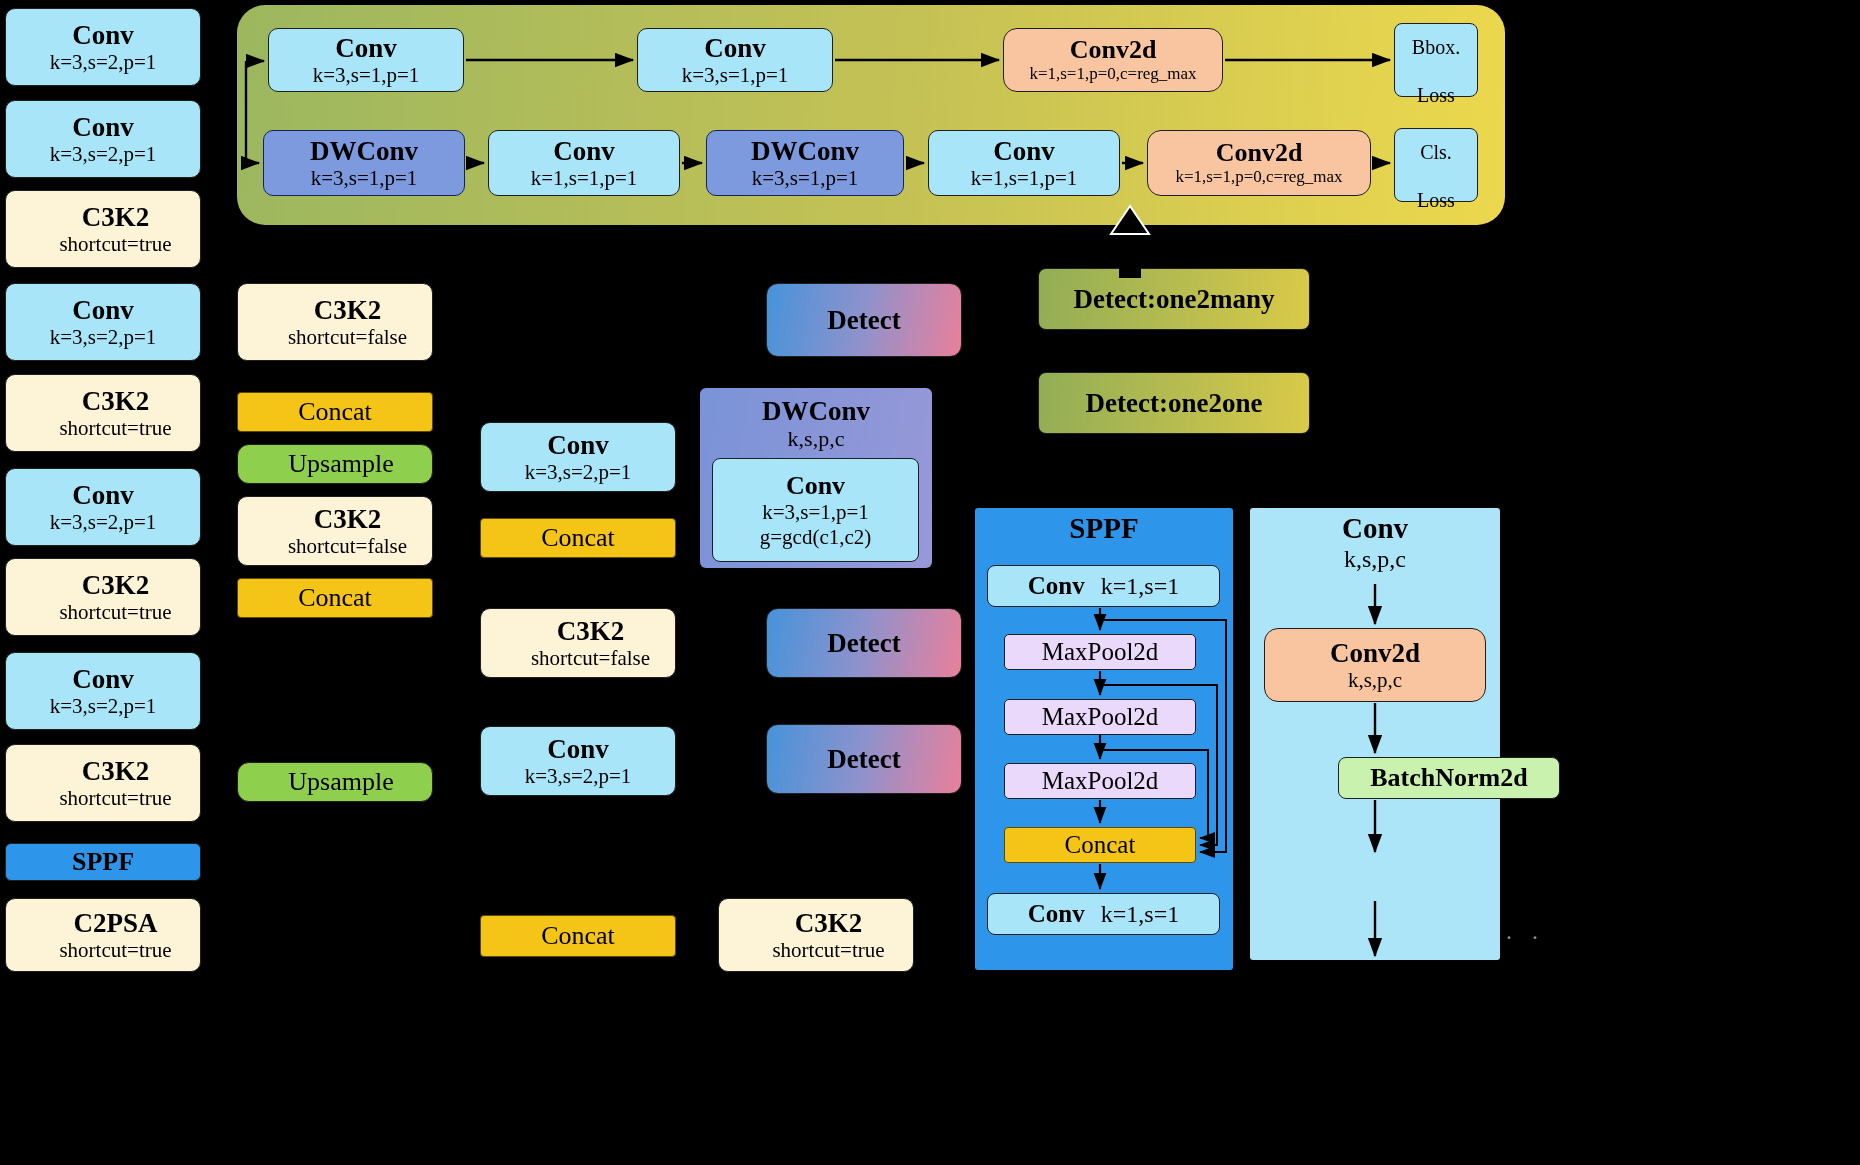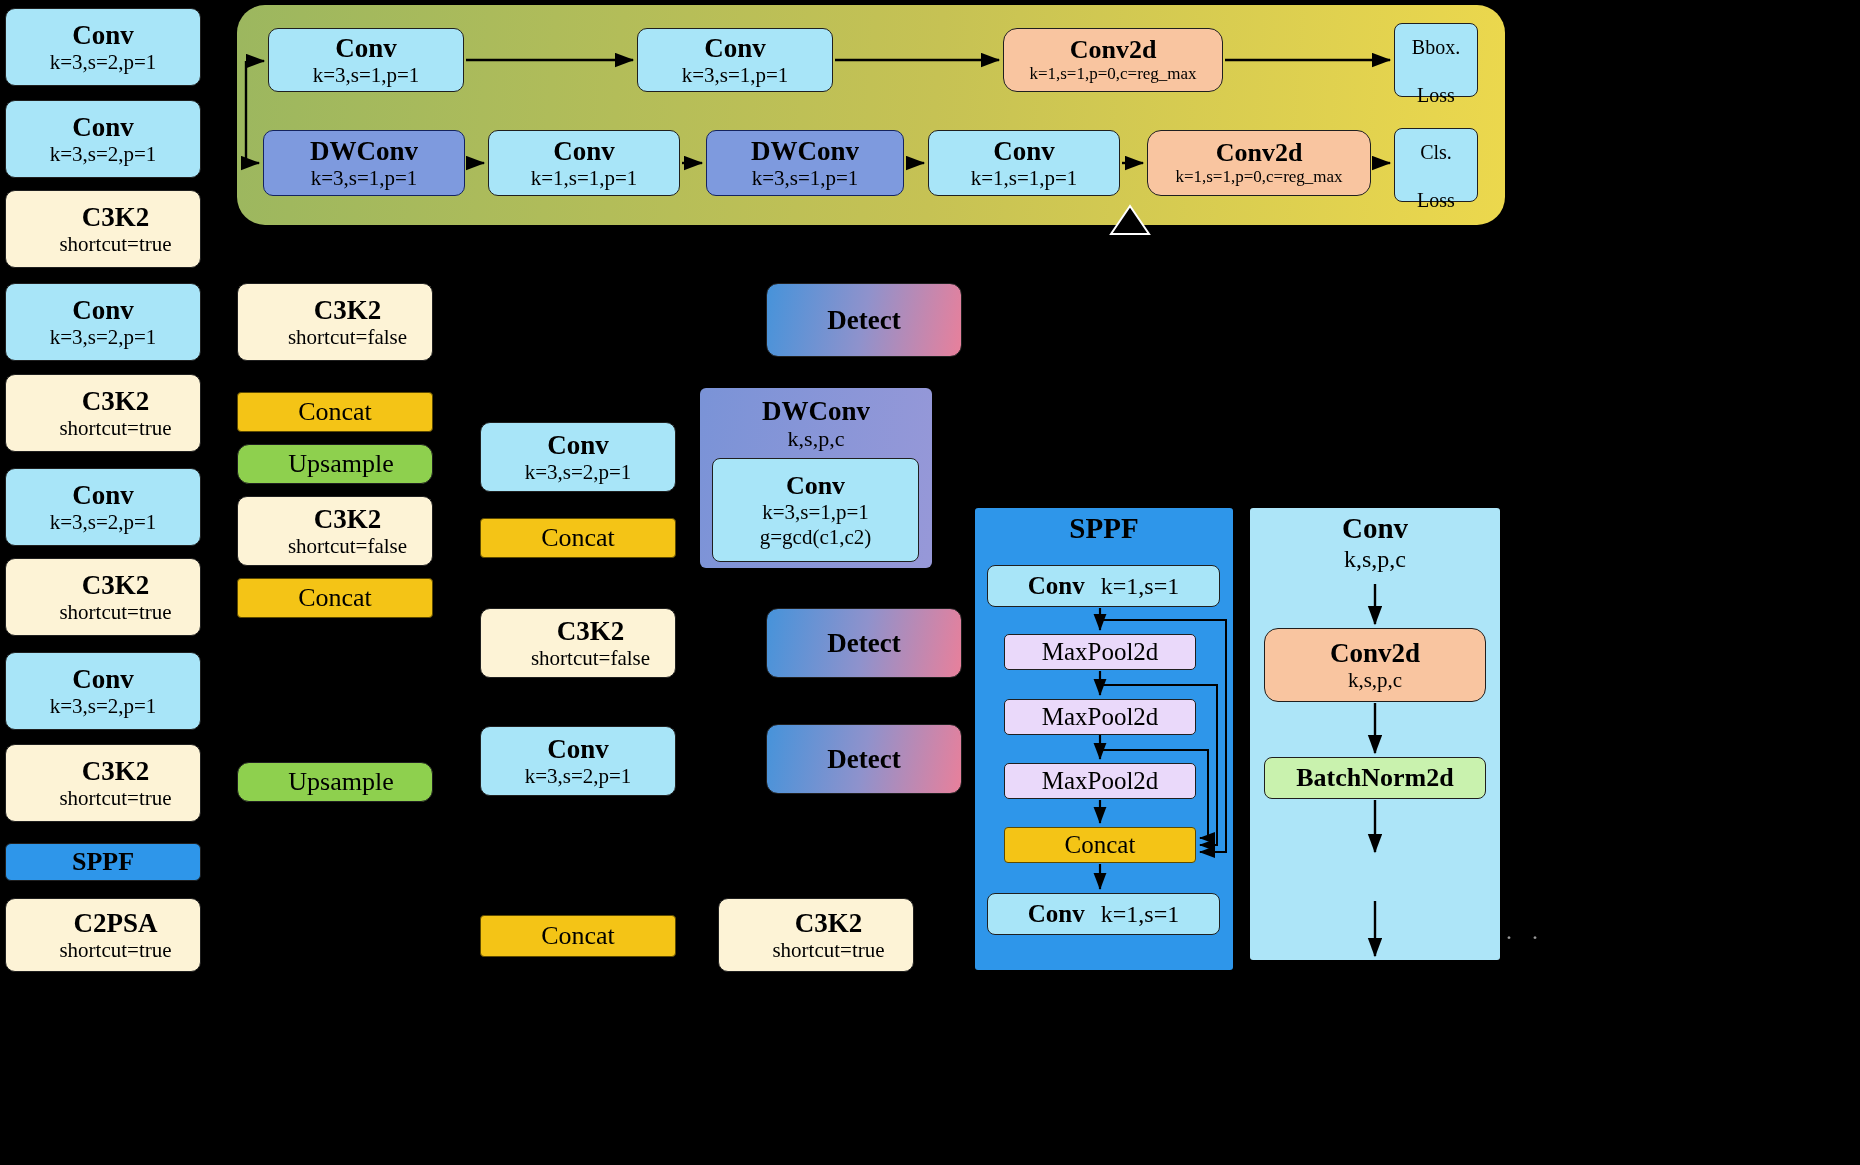--- a/index.html
+++ b/index.html
@@ -193,20 +193,26 @@
     </div>
   <div class="node c-orange" style="left:1147px;top:130px;width:224px;height:66px">
       <span class="t" style="font-size:26px">Conv2d</span>
       <span class="xs">k=1,s=1,p=0,c=reg_max</span>
     </div>
   <div class="node c-blue loss" style="left:1394px;top:128px;width:84px;height:74px;border-radius:8px">
       <span class="s">Cls.</span>
       <span class="s">Loss</span>
     </div>
 
+  <div class="node c-head" style="left:1038px;top:268px;width:272px;height:62px">
+      <span class="t">Detect:one2many</span>
+    </div>
+  <div class="node c-head" style="left:1038px;top:372px;width:272px;height:62px">
+      <span class="t">Detect:one2one</span>
+    </div>
 
   <div class="panel-title" style="left:975px;top:512px;width:258px">SPPF</div>
   <div class="node c-blue row" style="left:987px;top:565px;width:233px;height:42px;border-radius:8px">
     <span class="bold" style="font-size:25px">Conv</span>
     <span style="font-size:24px">k=1,s=1</span>
   </div>
   <div class="node c-lav bar" style="left:1004px;top:634px;width:192px;height:36px;font-size:25px">
       <span>MaxPool2d</span>
     </div>
   <div class="node c-lav bar" style="left:1004px;top:699px;width:192px;height:36px;font-size:25px">
@@ -222,21 +228,21 @@
     <span class="bold" style="font-size:25px">Conv</span>
     <span style="font-size:24px">k=1,s=1</span>
   </div>
 
   <div class="panel-title" style="left:1250px;top:512px;width:250px">Conv</div>
   <div class="panel-sub" style="left:1250px;top:546px;width:250px">k,s,p,c</div>
   <div class="node c-orange" style="left:1264px;top:628px;width:222px;height:74px">
       <span class="t">Conv2d</span>
       <span class="s">k,s,p,c</span>
     </div>
-  <div class="node c-bn bar" style="left:1264px;top:757px;width:222px;height:42px;font-weight:700">
+  <div class="node c-bn bar" style="left:1338px;top:757px;width:222px;height:42px;font-weight:700">
       <span>BatchNorm2d</span>
     </div>
 
   <div id="ellipsis">. .</div>
 
   <svg class="overlay" width="1860" height="1165">
     <defs>
       <marker id="ah" markerWidth="10" markerHeight="8" refX="7.5" refY="3" orient="auto">
         <path d="M0,0 L8,3 L0,6 z" fill="#000"></path>
       </marker>

